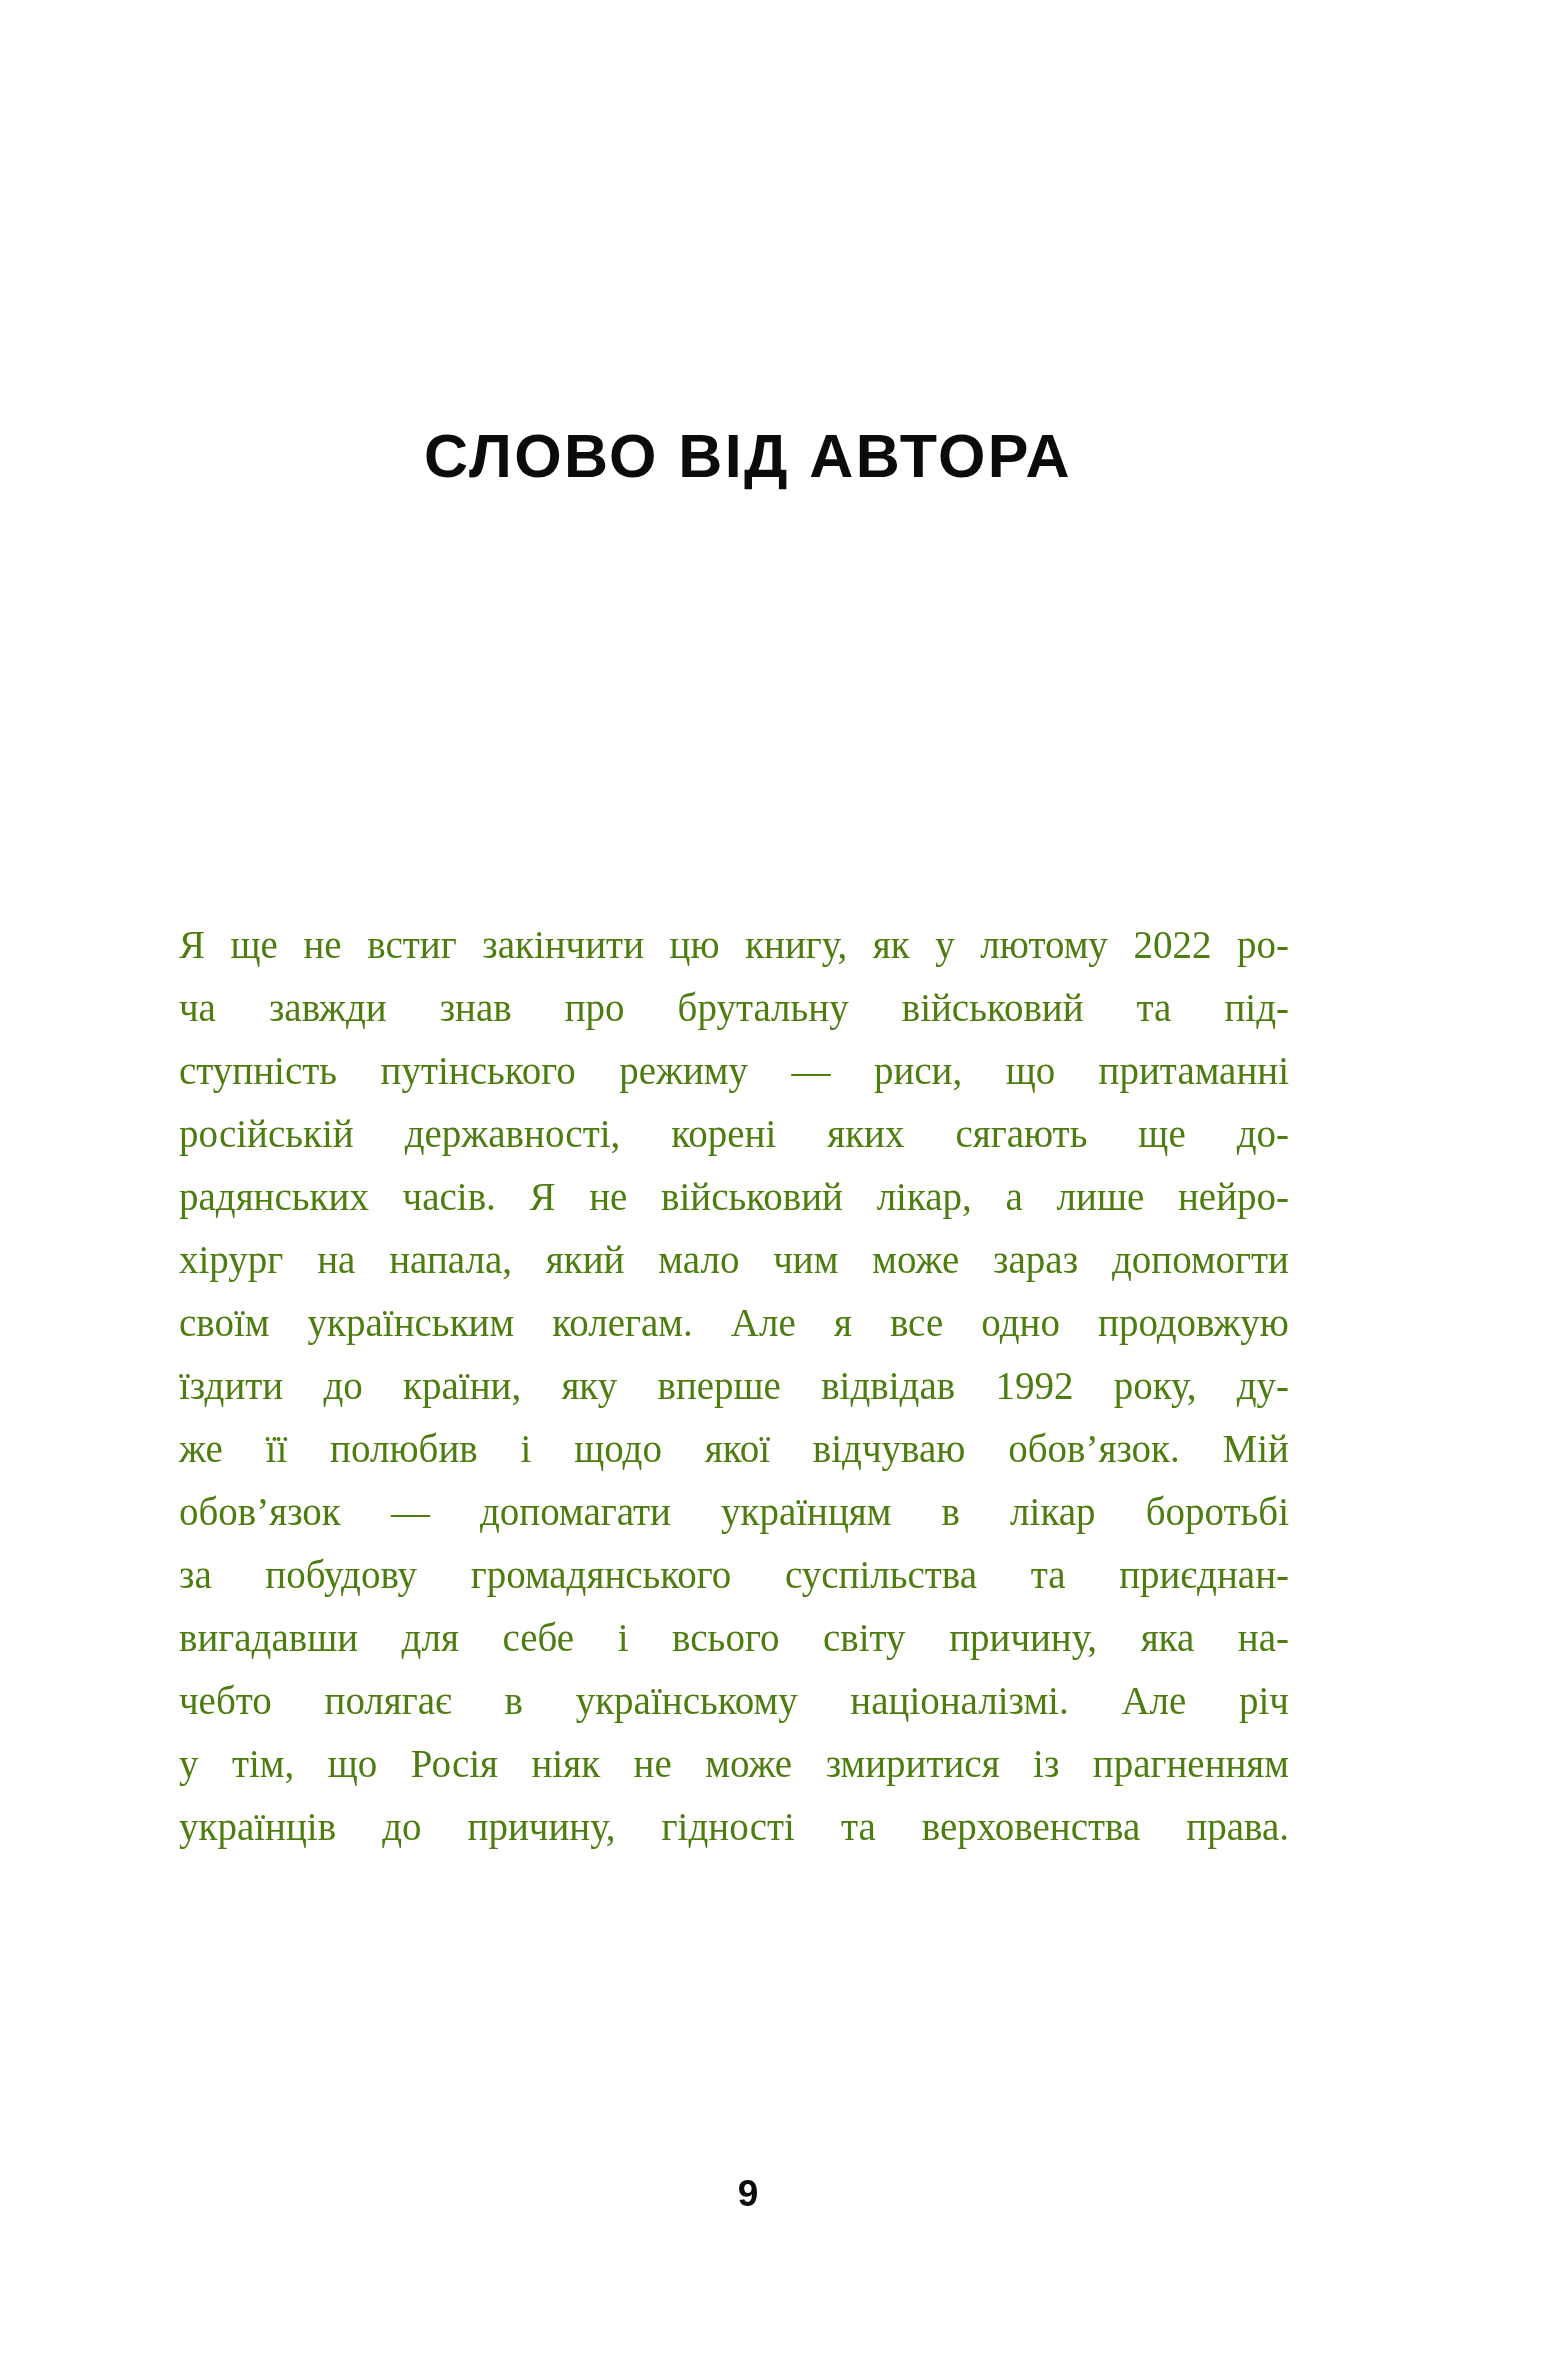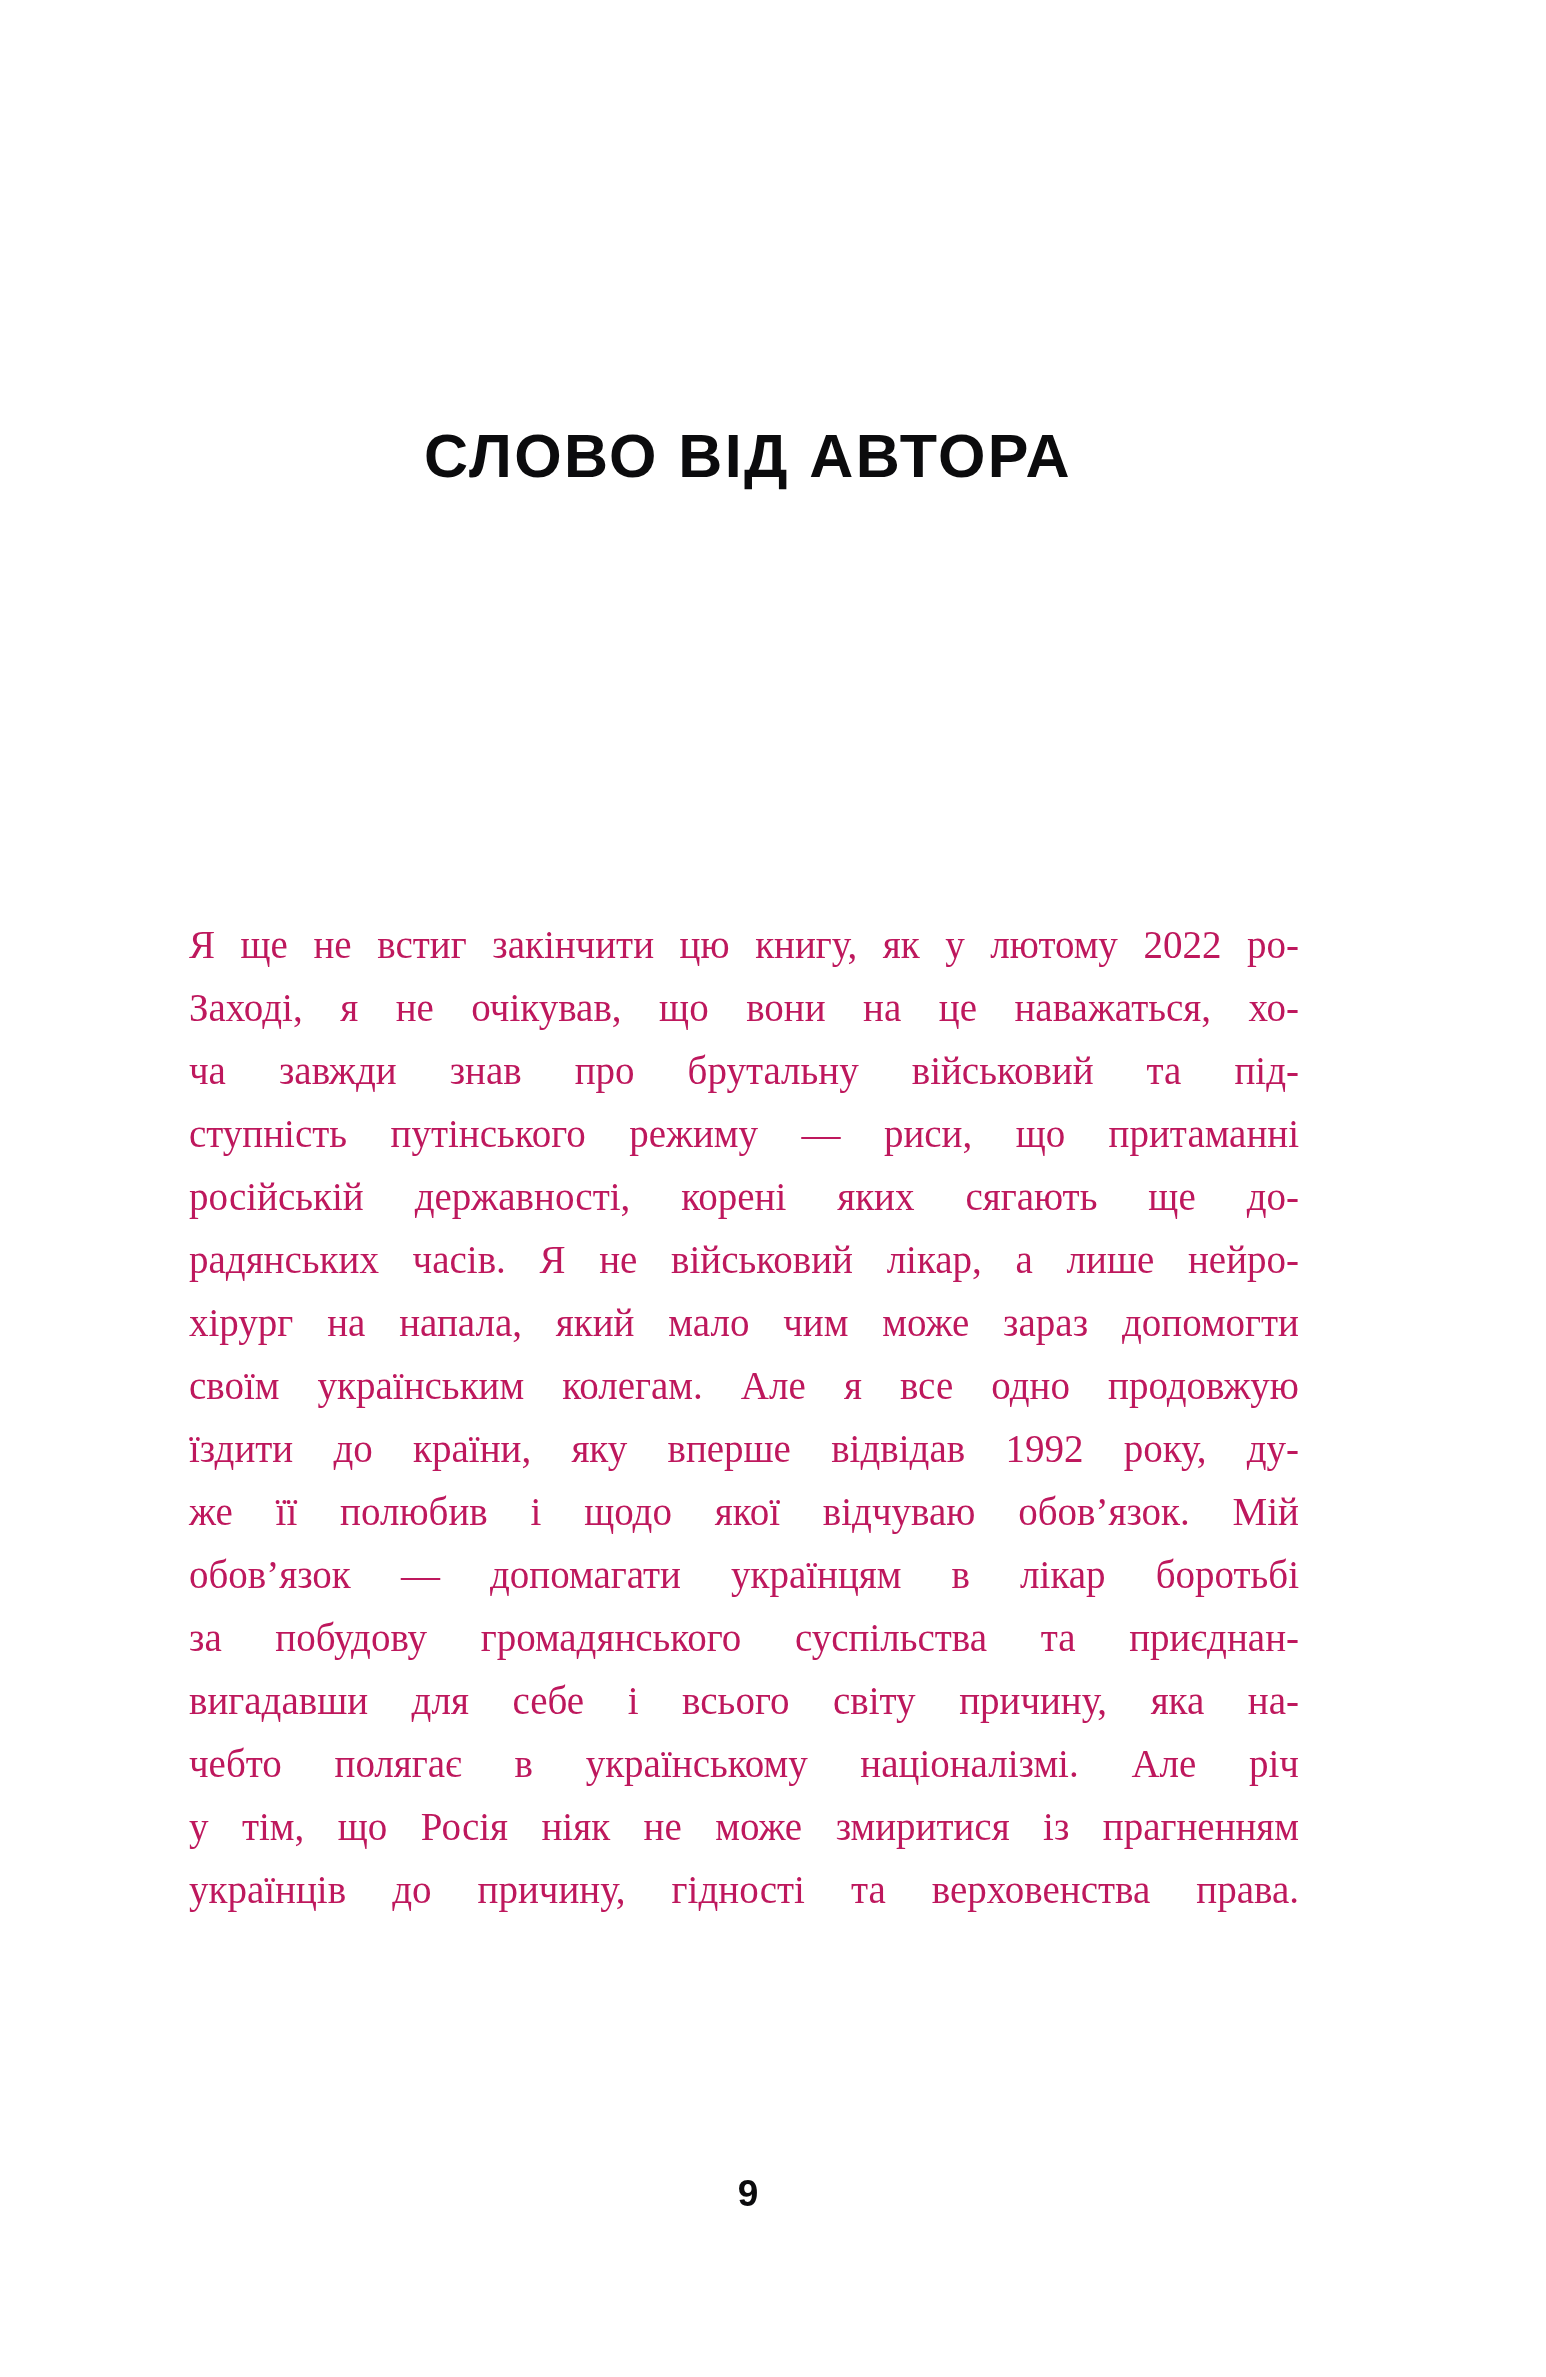--- a/index.html
+++ b/index.html
@@ -25,27 +25,27 @@
     font-family: "Liberation Sans", sans-serif;
     font-weight: 700;
     font-size: 61px;
     line-height: 61px;
     letter-spacing: 2.4px;
     color: #0b0b0d;
     white-space: nowrap;
   }
   .body-text {
     position: absolute;
-    left: 189px;
+    left: 179px;
     top: 913px;
     width: 1110px;
     font-family: "Liberation Serif", serif;
     font-size: 39px;
     line-height: 63px;
-    color: #be185d;
+    color: #4d7c0f;
   }
   .body-line {
     text-align: justify;
     text-align-last: justify;
     text-justify: inter-word;
     white-space: nowrap;
   }
   .page-number {
     position: absolute;
     left: 193px;
@@ -61,21 +61,20 @@
 </style>
 </head>
 <body>
 
 <div class="page">
 
   <h1 class="chapter-title">СЛОВО ВІД АВТОРА</h1>
 
   <div class="body-text">
     <div class="body-line">Я ще не встиг закінчити цю книгу, як у лютому 2022 ро-</div>
-    <div class="body-line">Заході, я не очікував, що вони на це наважаться, хо-</div>
     <div class="body-line">ча завжди знав про брутальну військовий та під-</div>
     <div class="body-line">ступність путінського режиму — риси, що притаманні</div>
     <div class="body-line">російській державності, корені яких сягають ще до-</div>
     <div class="body-line">радянських часів. Я не військовий лікар, а лише нейро-</div>
     <div class="body-line">хірург на напала, який мало чим може зараз допомогти</div>
     <div class="body-line">своїм українським колегам. Але я все одно продовжую</div>
     <div class="body-line">їздити до країни, яку вперше відвідав 1992 року, ду-</div>
     <div class="body-line">же її полюбив і щодо якої відчуваю обов’язок. Мій</div>
     <div class="body-line">обов’язок — допомагати українцям в лікар боротьбі</div>
     <div class="body-line">за побудову громадянського суспільства та приєднан-</div>

